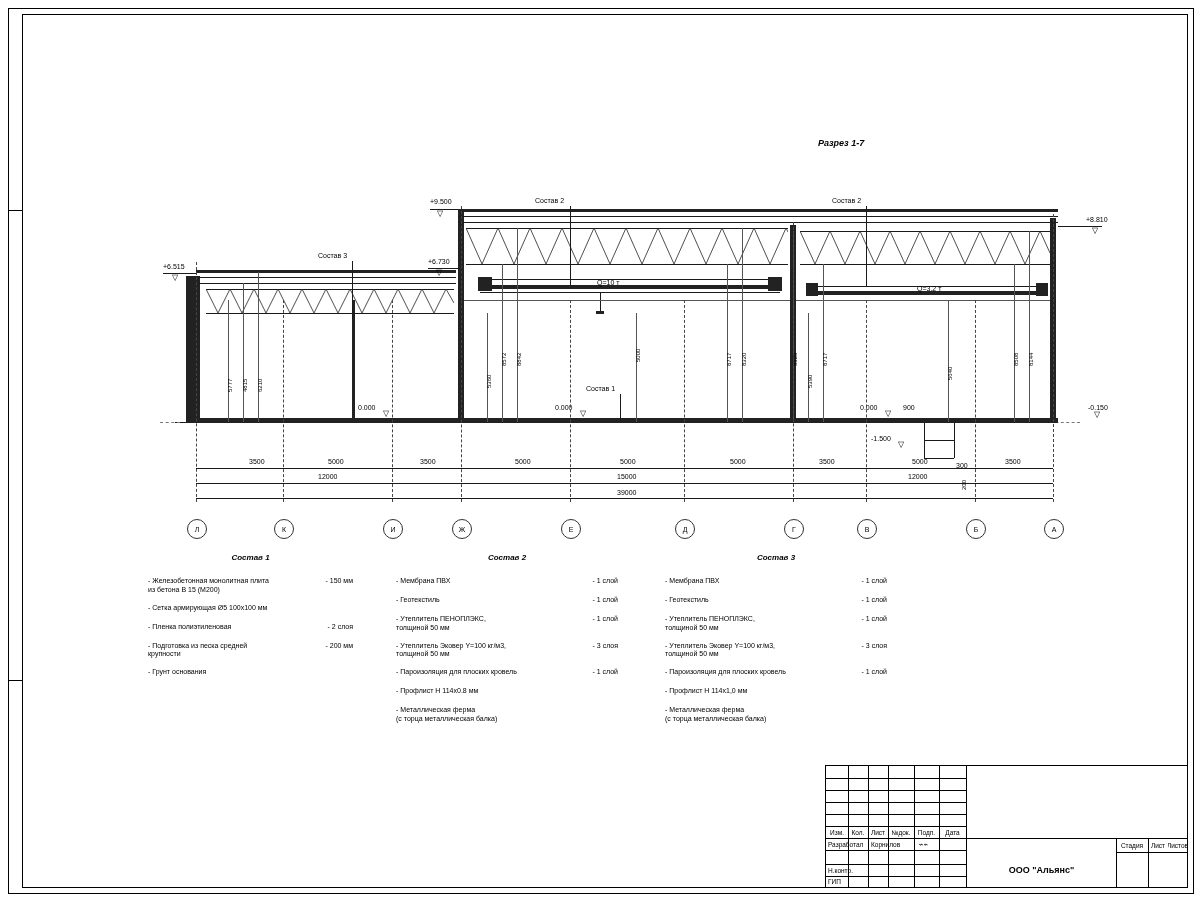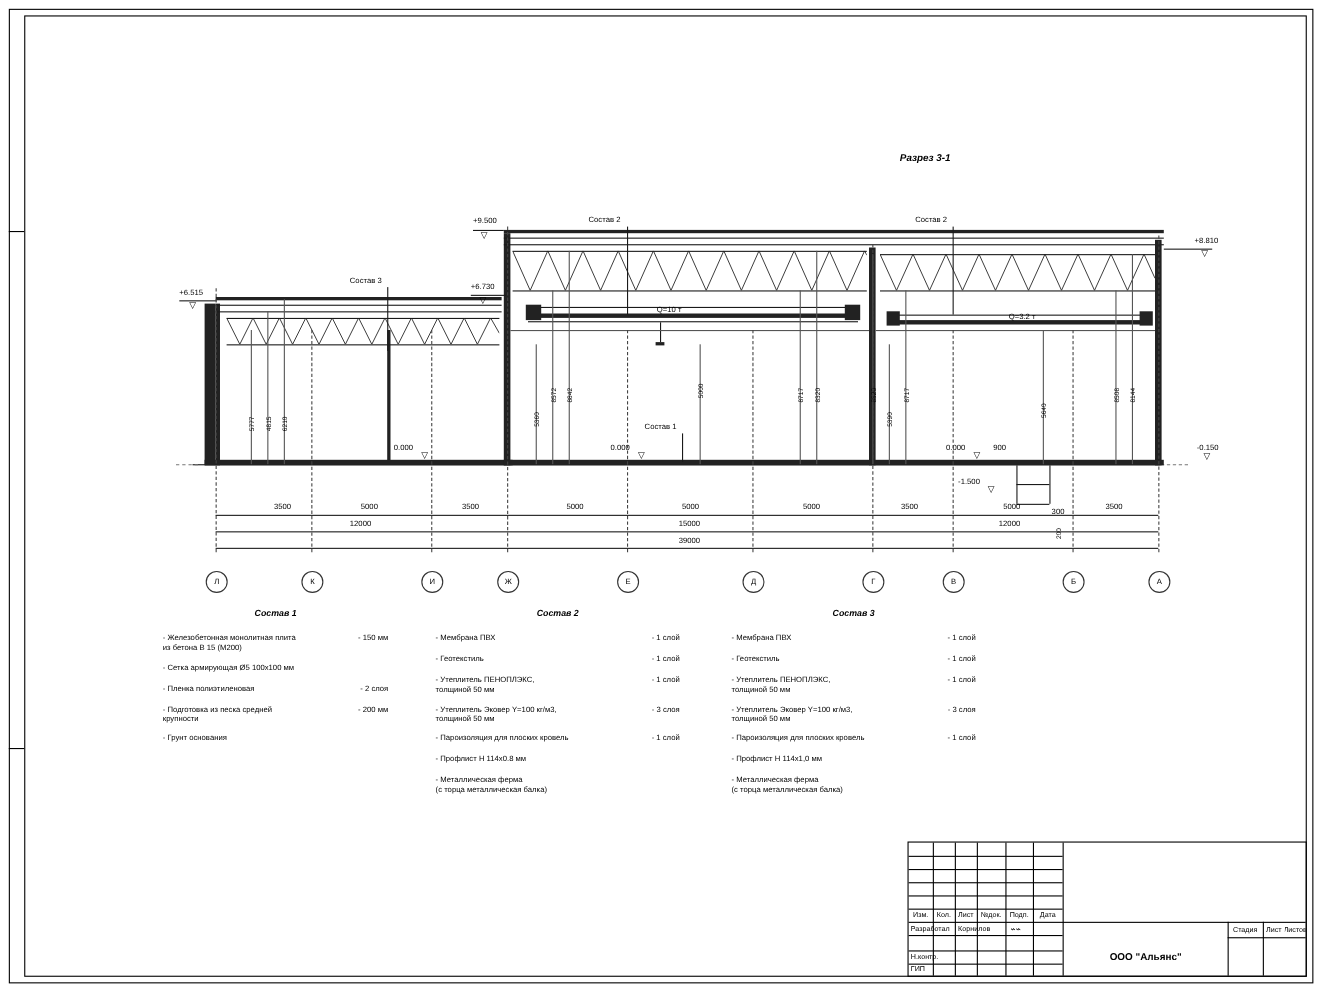--- a/index.html
+++ b/index.html
@@ -46,21 +46,21 @@
 </head>
 <body>
 
 <div id="sheet">
 
   <div class="frame-outer"></div>
   <div class="frame-inner"></div>
   <div class="stubmark" style="top:210px"></div>
   <div class="stubmark" style="top:680px"></div>
 
-  <div class="title-main" style="left:818px;top:138px">Разрез 3-1</div>
+  <div class="title-main" style="left:818px;top:138px">Разрез 1-7</div>
 
   <div class="hl" style="left:175px;top:422px;width:880px;"></div>
   <div class="hl dash" style="left:160px;top:422px;width:20px;"></div>
   <div class="hl dash" style="left:1050px;top:422px;width:30px;"></div>
 
   <div class="fillbar" style="left:196px;top:276px;width:4px;height:147px"></div>
   <div class="fillbar" style="left:352px;top:300px;width:3px;height:122px"></div>
 
   <div class="fillbar" style="left:196px;top:270px;width:260px;height:3px"></div>
   <div class="hl" style="left:196px;top:277px;width:260px"></div>

